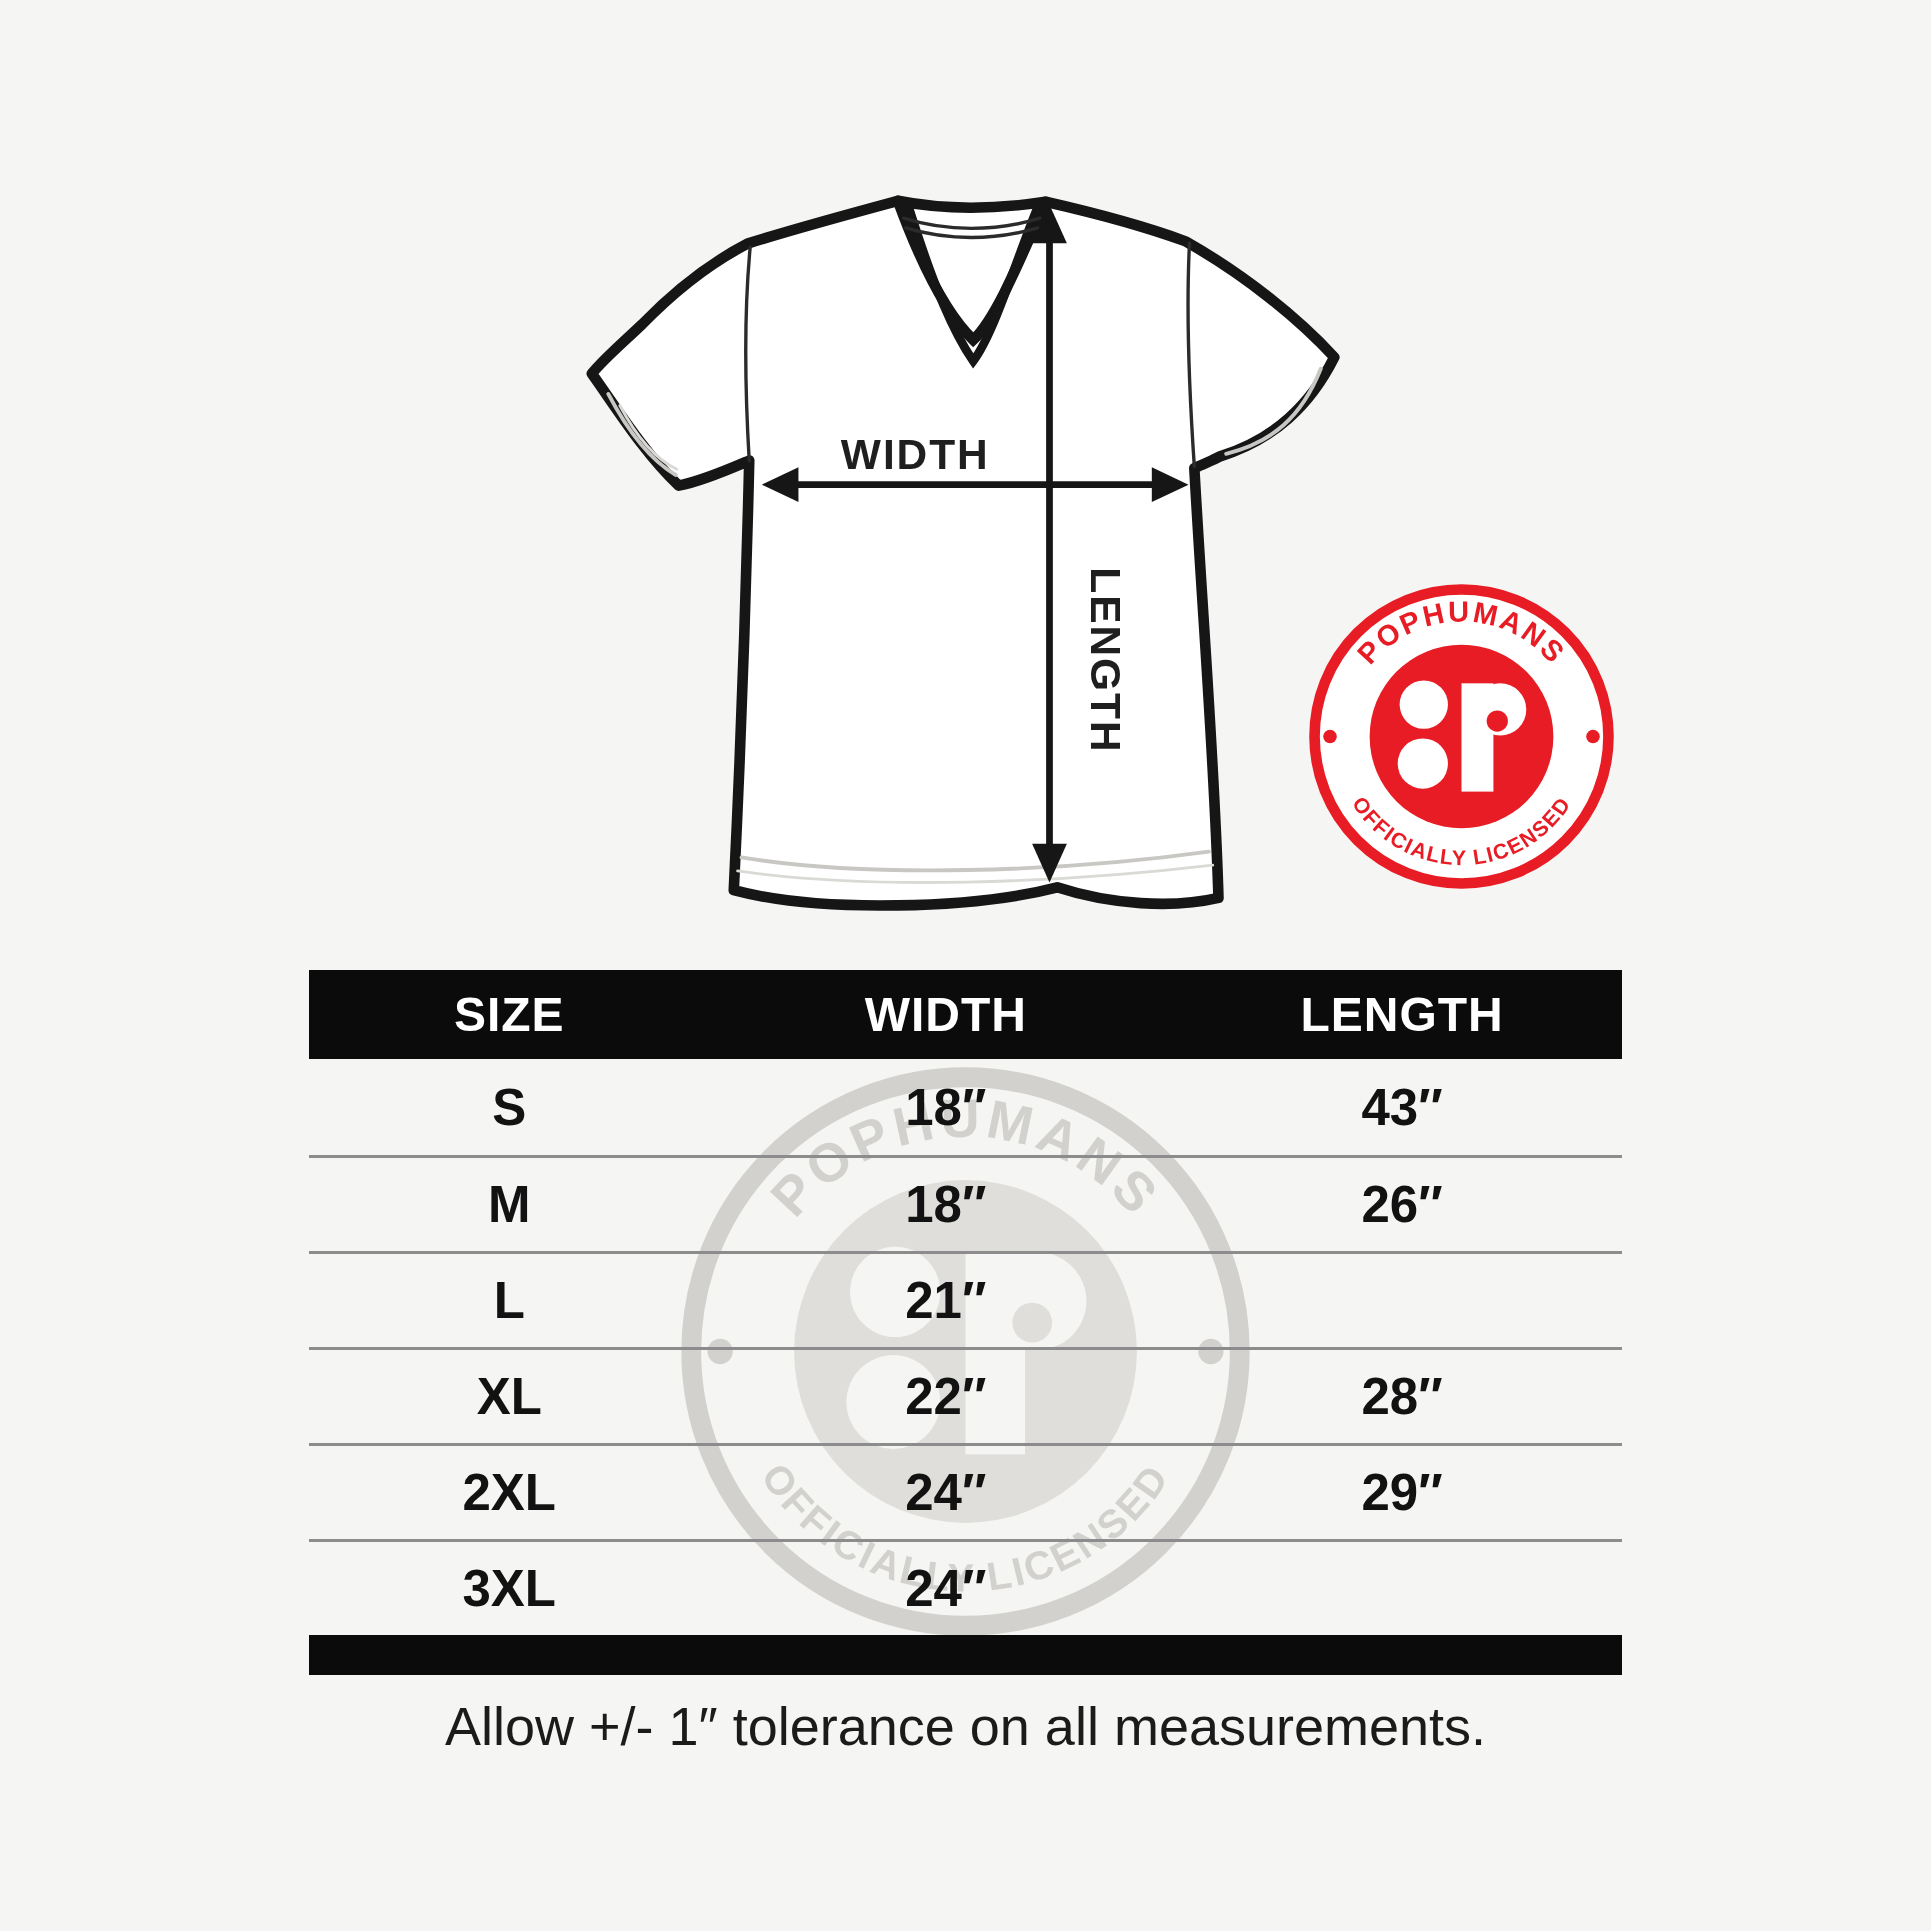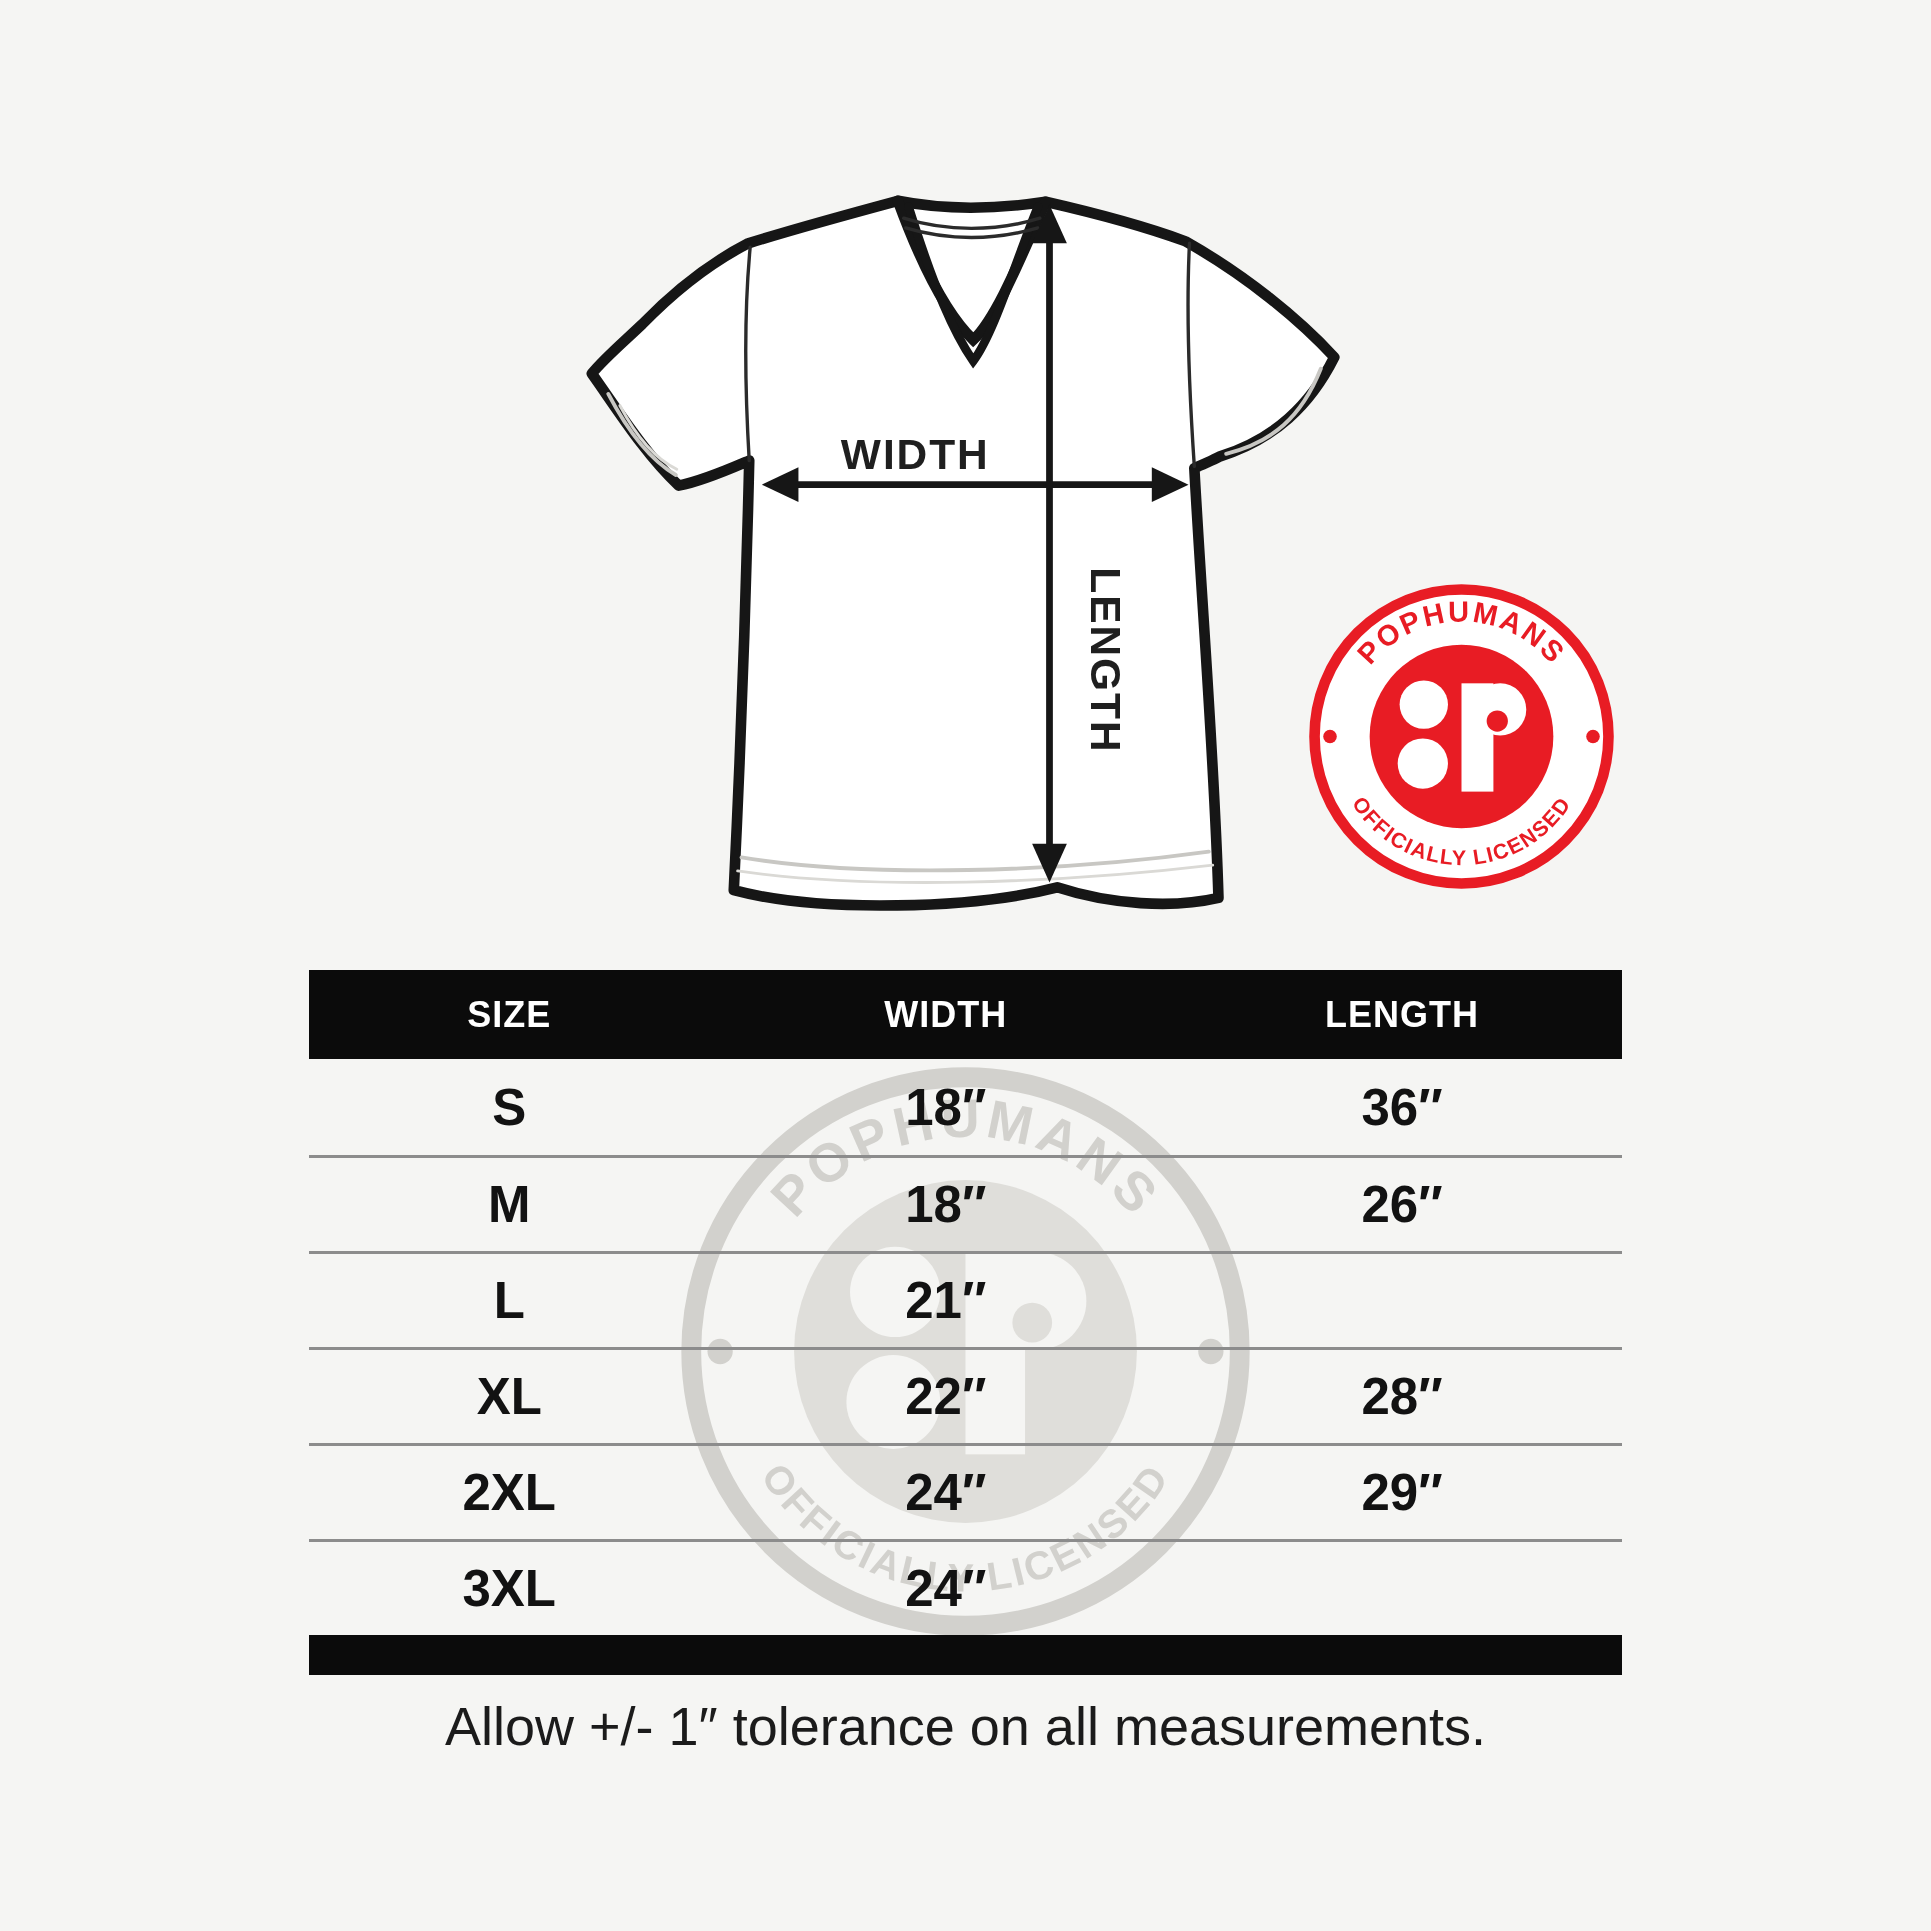--- a/index.html
+++ b/index.html
@@ -40,21 +40,21 @@
   .w-ring{fill:none;stroke:var(--wm-line);stroke-width:11;}
   .w-arc-text{fill:var(--wm-line);font-weight:bold;}
   .w-dot{fill:var(--wm-line);}
   .w-disc{fill:var(--wm-fill);}
   .w-knock{fill:var(--bg);}
   .w-hole{fill:var(--wm-fill);}
 
   
   .size-table{position:absolute;left:309px;top:970px;width:1313px;z-index:2;}
   .thead{height:89px;background:var(--header-bg);display:grid;grid-template-columns:30.5% 36% 33.5%;align-items:center;}
-  .th{color:var(--header-text);font-weight:bold;font-size:36px;letter-spacing:1px;text-align:center;}
+  .th{color:var(--header-text);font-weight:bold;font-size:48px;letter-spacing:1px;text-align:center;}
   .tr{height:96px;display:grid;grid-template-columns:30.5% 36% 33.5%;align-items:center;}
   .tr + .tr{border-top:3.9px solid var(--divider);}
   .td{font-weight:bold;font-size:51px;color:#121212;text-align:center;}
   .bottom-bar{height:40px;background:var(--header-bg);}
   .footnote{position:absolute;left:0;right:0;top:1692px;text-align:center;z-index:2;
             font-size:54px;font-weight:400;color:#1b1b1b;line-height:68px;}
 </style>
 </head>
 <body>
 
@@ -159,21 +159,21 @@
   <div class="size-table">
     <div class="thead">
       <div class="th">SIZE</div>
       <div class="th">WIDTH</div>
       <div class="th">LENGTH</div>
     </div>
     <div class="tbody">
       <div class="tr">
         <div class="td">S</div>
         <div class="td">18″</div>
-        <div class="td">36″</div>
+        <div class="td">43″</div>
       </div>
       <div class="tr">
         <div class="td">M</div>
         <div class="td">18″</div>
         <div class="td">26″</div>
       </div>
       <div class="tr">
         <div class="td">L</div>
         <div class="td">21″</div>
       </div>

